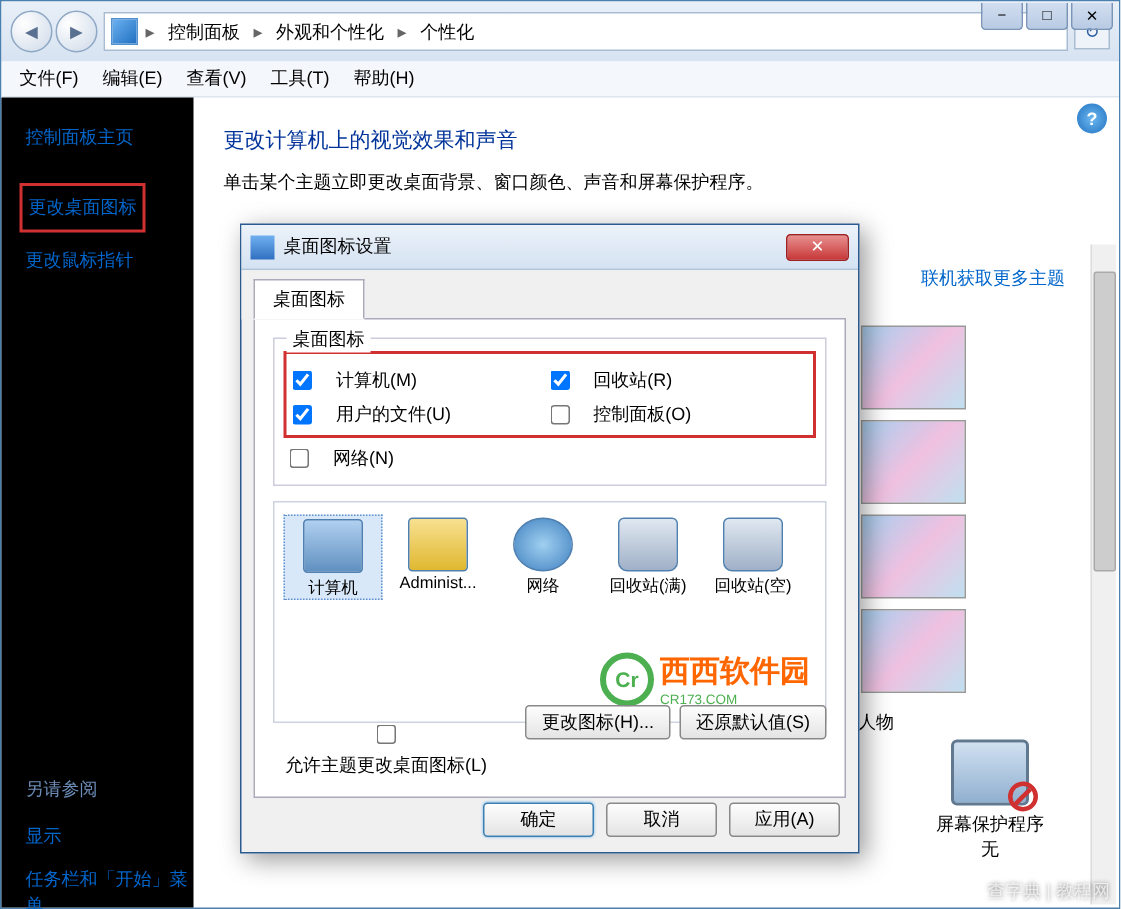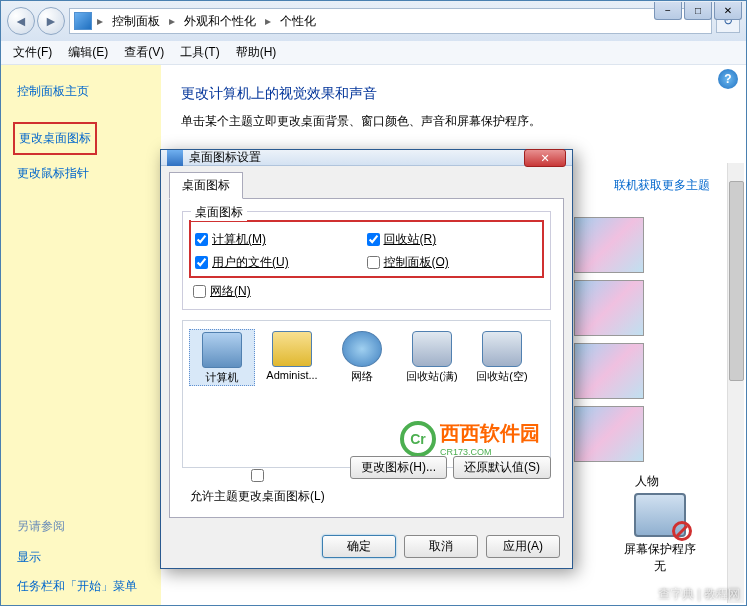--- a/index.html
+++ b/index.html
@@ -20,56 +20,56 @@
     .search-box { width: 226px; height: 26px; border: 1px solid #a9bcd2; background: #fff; padding: 0 6px; color: #888; font-style: italic; display: flex; align-items: center; }
     .win-controls { position: absolute; top: 1px; right: 4px; display: flex; gap: 2px; }
     .win-btn { width: 28px; height: 18px; border: 1px solid #7a95b8; border-top: none; background: linear-gradient(#d2def0,#b8cbe4); font-size: 10px; display: flex; align-items: center; justify-content: center; border-radius: 0 0 3px 3px; }
     
     
     .menu-bar { height: 24px; background: #f4f7fb; border-bottom: 1px solid #dde5ef; display: flex; align-items: center; padding: 0 6px; gap: 4px; font-size: 12px; }
     .menu-item { padding: 2px 6px; }
     
     
     .content { display: flex; height: calc(100% - 64px); }
-    .sidebar { width: 160px; background: #fef9c3; padding: 12px 0 12px 16px; }
+    .sidebar { width: 128px; background: #000000; padding: 12px 0 12px 16px; }
     .sidebar a { display: block; color: #0066cc; text-decoration: none; padding: 6px 0; font-size: 12px; }
     .sidebar a.main-link { color: #0066cc; }
     .sidebar .highlight-box { border: 2px solid #d03030; padding: 0 4px; margin: 4px 0 4px -4px; display: inline-block; }
     .sidebar .see-also { margin-top: 330px; color: #6b8db8; font-size: 12px; padding-bottom: 8px; }
     
     .main-panel { flex: 1; padding: 20px 20px 20px 20px; position: relative; overflow: hidden; }
     .panel-title { color: #003399; font-size: 14px; margin-bottom: 10px; }
     .panel-desc { font-size: 12px; margin-bottom: 16px; }
     .help-icon { position: absolute; top: 4px; right: 8px; width: 20px; height: 20px; border-radius: 50%; background: radial-gradient(#6bb8f0,#2070c0); color: #fff; text-align: center; line-height: 20px; font-weight: bold; }
     
     .theme-link { color: #0066cc; position: absolute; right: 36px; top: 112px; font-size: 12px; }
     .theme-grid { position: absolute; right: 24px; top: 150px; width: 150px; }
     .theme-thumb { width: 70px; height: 56px; background: linear-gradient(135deg,#a8d0f0,#f0c0e0,#c0e0f0); border: 1px solid #999; display: inline-block; margin: 2px; }
-    .theme-cat { text-align: center; margin-top: 6px; font-size: 12px; }
+    .theme-cat { text-align: left; margin-top: 6px; font-size: 12px; }
     
     .screensaver { position: absolute; right: 50px; bottom: 30px; text-align: center; font-size: 12px; }
     .ss-icon { width: 52px; height: 44px; background: linear-gradient(#d0e0f0,#90b0d0); border: 2px solid #607890; border-radius: 4px; margin: 0 auto 4px; position: relative; }
     .ss-forbid { position: absolute; right: -8px; bottom: -6px; width: 20px; height: 20px; border: 3px solid #d03030; border-radius: 50%; }
     .ss-forbid::after { content: ""; position: absolute; width: 100%; height: 3px; background: #d03030; top: 50%; left: 0; transform: translateY(-50%) rotate(-45deg); }
     
     
     .dialog { position: absolute; left: 159px; top: 148px; width: 413px; height: 420px; border: 1px solid #2a5a90; background: #f0f0f0; box-shadow: 4px 4px 16px rgba(0,0,0,0.4); z-index: 10; }
-    .dlg-title { height: 16px; background: linear-gradient(#ecf2f9,#d4e2f2); display: flex; align-items: center; padding: 0 6px; font-size: 12px; border-bottom: 1px solid #b0c4dc; }
+    .dlg-title { height: 30px; background: linear-gradient(#ecf2f9,#d4e2f2); display: flex; align-items: center; padding: 0 6px; font-size: 12px; border-bottom: 1px solid #b0c4dc; }
     .dlg-title-icon { width: 16px; height: 16px; background: linear-gradient(#70b0f0,#3070c0); margin-right: 6px; }
     .dlg-close { margin-left: auto; width: 42px; height: 18px; background: linear-gradient(#e89090,#c83838); border: 1px solid #a02020; border-radius: 3px; color: #fff; text-align: center; font-size: 11px; line-height: 16px; }
     
     .tab-strip { padding: 6px 8px 0; background: #f0f0f0; }
     .tab { display: inline-block; padding: 4px 12px; background: #fff; border: 1px solid #aab; border-bottom: 1px solid #fff; font-size: 12px; position: relative; z-index: 2; }
     .tab-body { margin: -1px 8px 8px; background: #fff; border: 1px solid #aab; padding: 12px; height: 320px; position: relative; }
     
     .fieldset { border: 1px solid #ccd; padding: 10px 10px 6px; position: relative; }
     .fieldset-legend { position: absolute; top: -8px; left: 8px; background: #fff; padding: 0 4px; font-size: 12px; }
     .checks-highlight { border: 2px solid #d03030; padding: 6px 4px 2px; margin: -2px -4px 2px; }
     .check-row { display: flex; }
-    .check-item { width: 50%; display: flex; align-items: center; gap: 4px; padding: 3px 0; font-size: 12px; text-decoration: underline; }
+    .check-item { width: 50%; display: flex; align-items: center; gap: 16px; padding: 3px 0; font-size: 12px; }
     .check-item input { width: 13px; height: 13px; }
     
     .icon-panel { border: 1px solid #cdd3de; background: #fff; height: 148px; margin-top: 10px; padding: 8px 6px; display: flex; flex-wrap: wrap; align-content: flex-start; gap: 4px; position: relative; }
     .icon-cell { width: 66px; text-align: center; font-size: 11px; }
     .icon-cell.selected { background: #d8e8f8; border: 1px dotted #6090d0; }
     .icon-img { width: 40px; height: 36px; margin: 2px auto; background: linear-gradient(#b0d0f0,#6090c0); border: 1px solid #5080b0; border-radius: 3px; }
     .icon-img.folder { background: linear-gradient(#f8e090,#e0b830); }
     .icon-img.net { background: radial-gradient(#a0d0f0,#4080c0); border-radius: 50%; position: relative; }
     .icon-img.bin { background: linear-gradient(#e0e8f0,#a0b0c8); border-radius: 4px 4px 6px 6px; }
     .watermark { position: absolute; right: 10px; bottom: 10px; display: flex; align-items: center; gap: 4px; }

